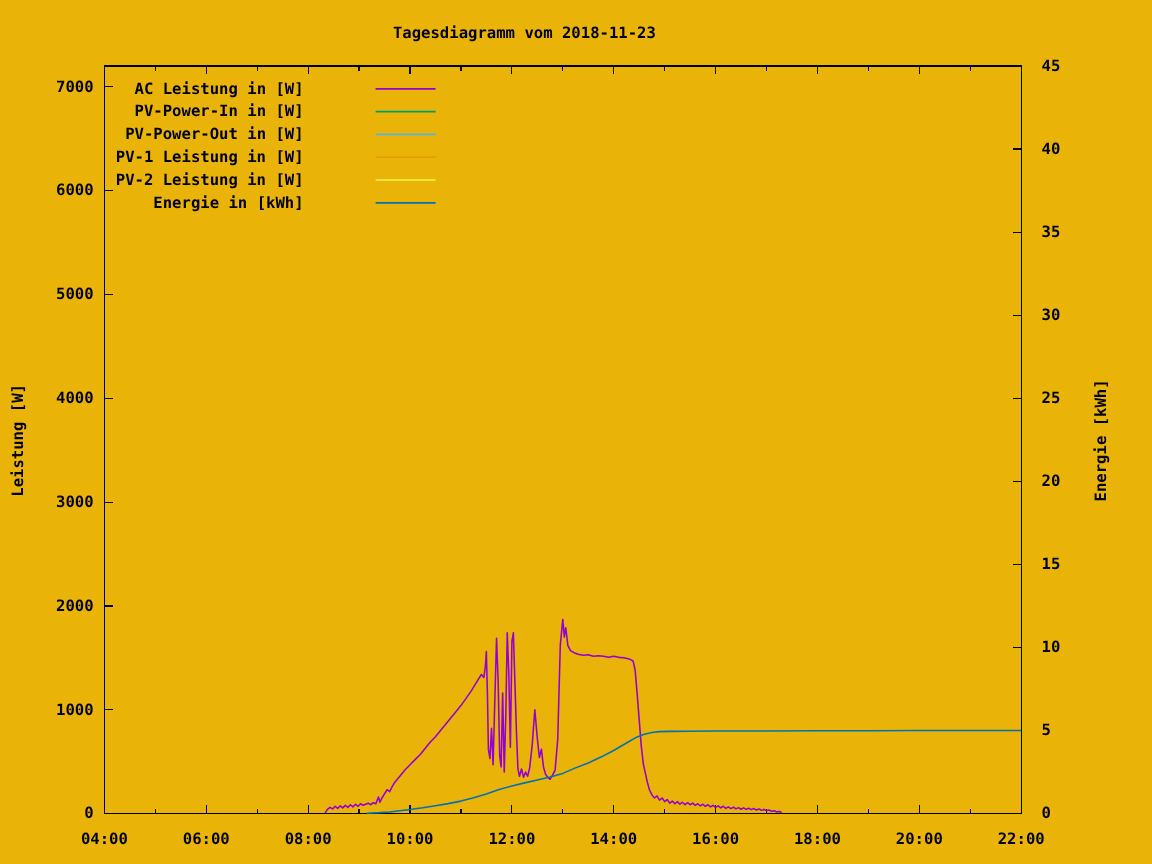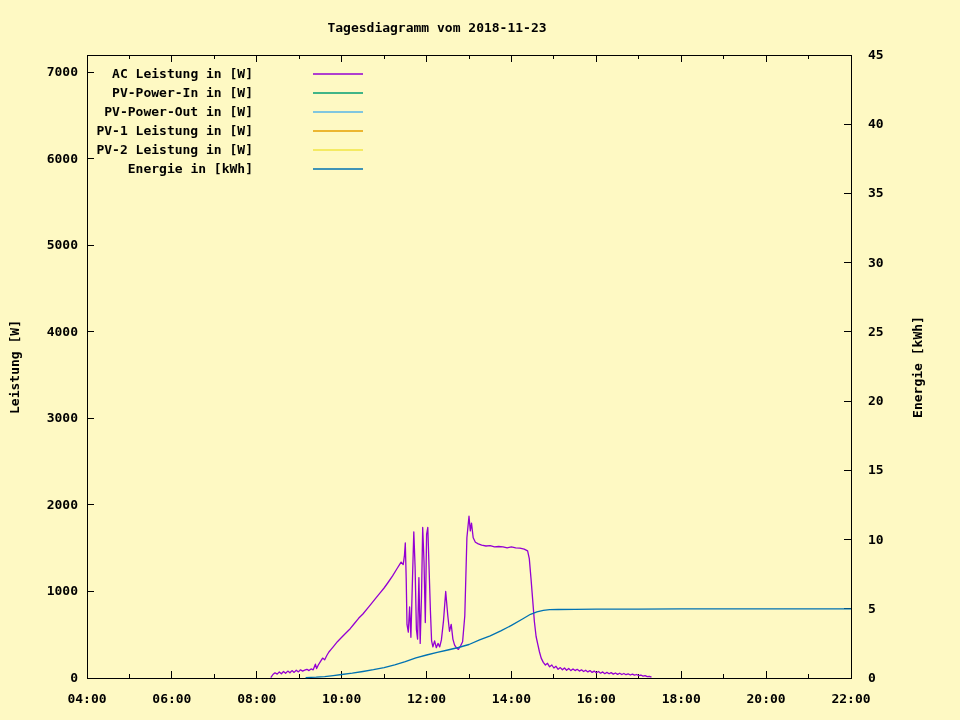--- a/index.html
+++ b/index.html
@@ -1,19 +1,19 @@
 <!DOCTYPE html>
 <html><head>
 <meta charset="utf-8">
 <style>
   html,body{margin:0;padding:0;background:#fff;}
   .chart-root{
     position:relative;
     width:960px;height:720px;
-    background:#fef9c3;
+    background:#eab308;
     font-family:"DejaVu Sans Mono", monospace;
     overflow:hidden;
   }
   svg text{
     font-family:"DejaVu Sans Mono", monospace;
     font-weight:bold;
     font-size:13px;
     fill:#000000;
   }
 </style>

